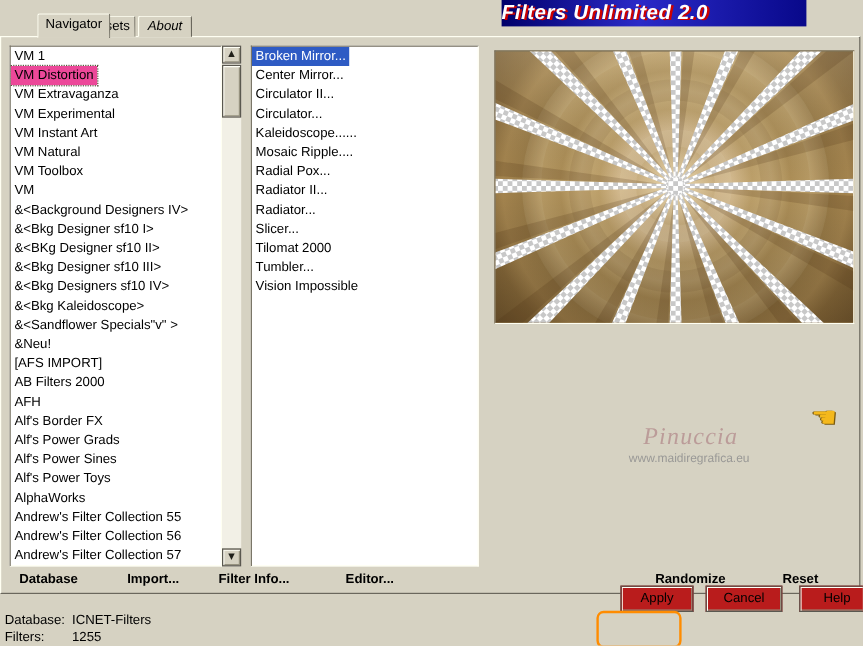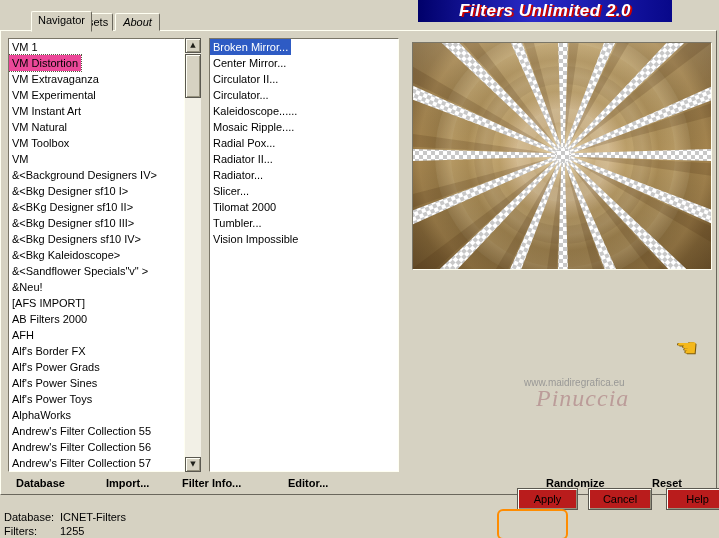--- a/index.html
+++ b/index.html
@@ -12,21 +12,21 @@
     color: #000;
     overflow: hidden;
   }
   .abs { position: absolute; }
 
   
   .banner {
     left:418px; top:0; width:254px; height:22px;
     background: linear-gradient(90deg,#00006a 0%,#2a2ac8 45%,#08088a 100%);
     color:#fff; font-size:17px; font-weight:bold; font-style:italic;
-    text-align:center; line-height:22px; letter-spacing:0.5px;
+    text-align:left; line-height:22px; letter-spacing:0.5px;
     text-shadow: 2px 1px 0 #cc0000;
   }
 
   
   .tab {
     top:13px; height:18px; background:#d6d2c2;
     border:1px solid; border-color:#fffff2 #6a675c #d6d2c2 #fffff2;
     border-radius:2px 2px 0 0;
     text-align:center; line-height:16px; z-index:2;
   }
@@ -131,21 +131,21 @@
   .apply-ring {
     left:497px; top:509px; width:71px; height:31px;
     border:2px solid #ff8c00; border-radius:6px;
     pointer-events:none; z-index:8;
   }
 
   
   .wm1 {
     left:536px; top:353px; z-index:7; pointer-events:none;
     font-family:"Liberation Serif", serif; font-style:italic;
-    font-size:24px; color:#b58f8f; opacity:0.8; letter-spacing:1px;margin-top:32px;
+    font-size:20px; color:#b58f8f; opacity:0.8; letter-spacing:1px;
   }
   .wm2 {
     left:524px; top:377px; z-index:7; pointer-events:none;
     font-size:10px; color:#8f8f8f; opacity:0.85;
   }
   .hand {
     left:676px; top:336px; z-index:7; pointer-events:none;
     font-family:"DejaVu Sans", sans-serif; font-size:24px; line-height:24px;
     color:#f4b81c; text-shadow: 1px 1px 0 #7a5a10, -1px 0 0 #7a5a10;
   }

